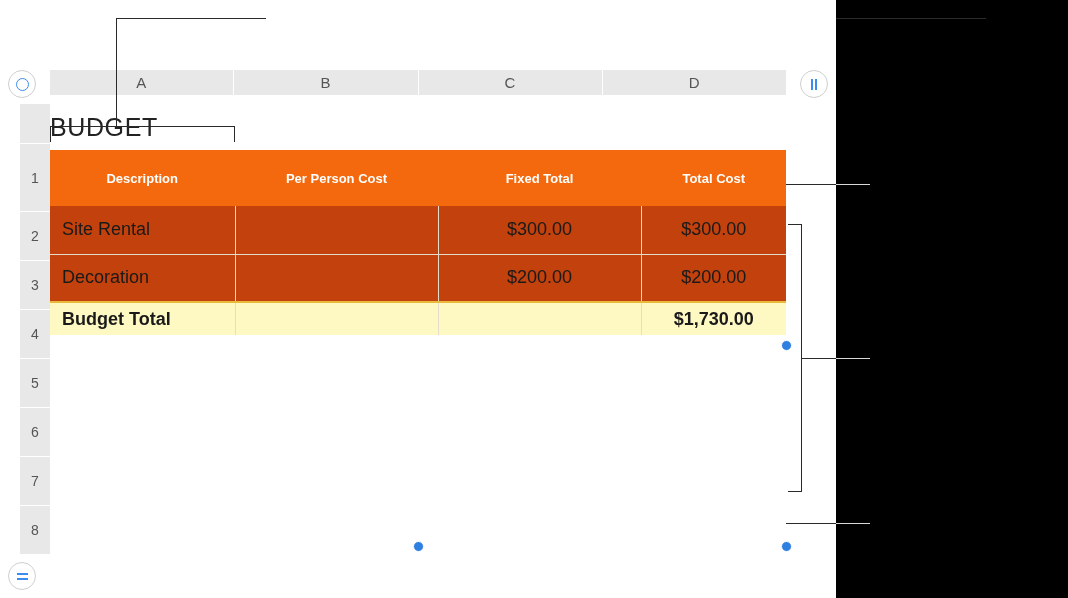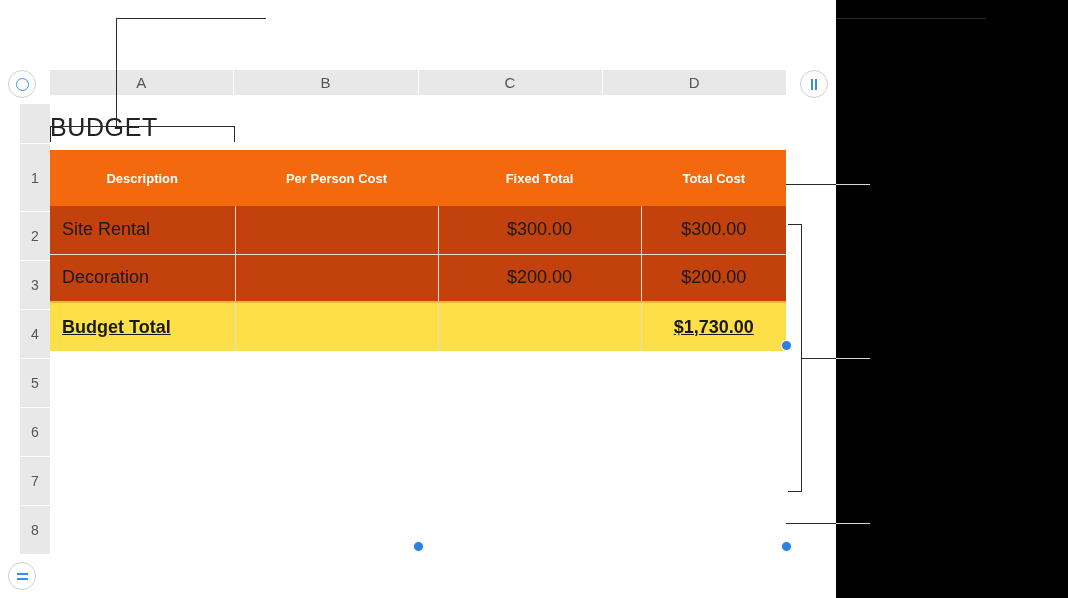--- a/index.html
+++ b/index.html
@@ -187,26 +187,25 @@
     border-right: 1px solid #f4690d;
     border-bottom: none;
     height: 56px;
   }
   .table thead th:first-child { border-right: 1px solid #f4690d; }
 
   .num { text-align: center; }
   .txt { text-align: left; }
 
   .total-row td {
-    background: #fde047;
+    background: #fef9c3;
     border-bottom: none;
     border-top: 2px solid #e8b93a;
     font-weight: bold;
-    height: 49px;
-    text-decoration: underline;
+    height: 33px;
   }
 
   
   .handle {
     position: absolute;
     width: 11px;
     height: 11px;
     border-radius: 50%;
     background: #2f7fe0;
     border: 1.5px solid #ffffff;

